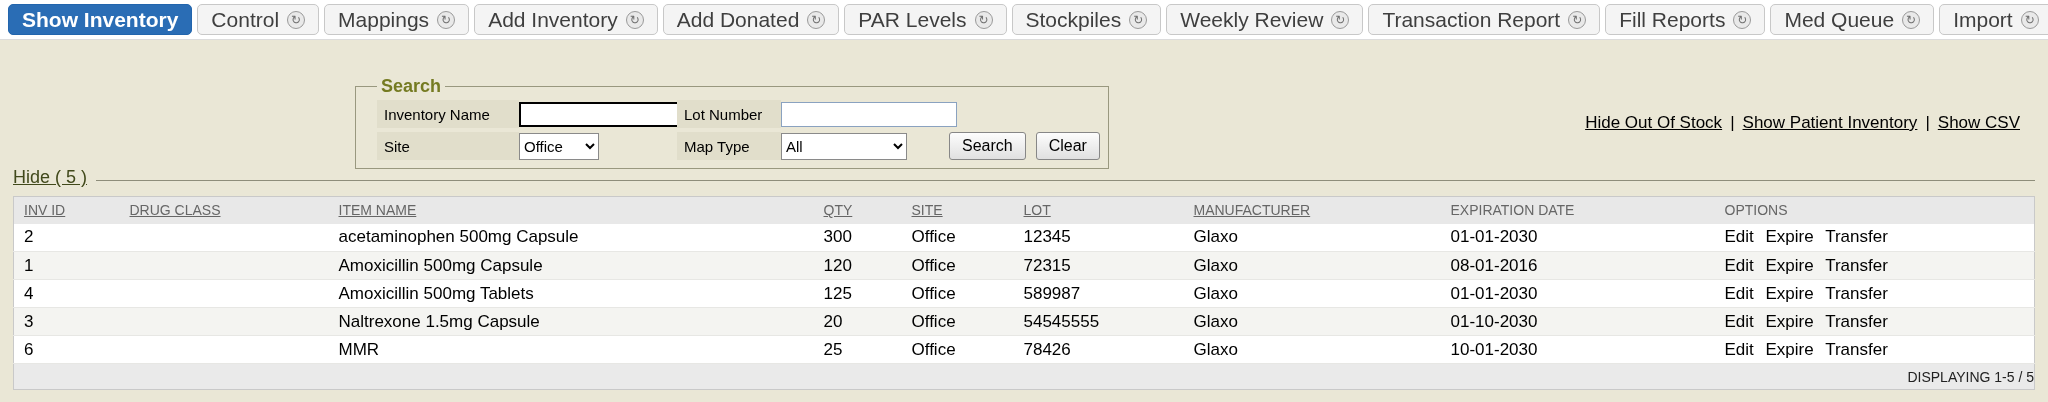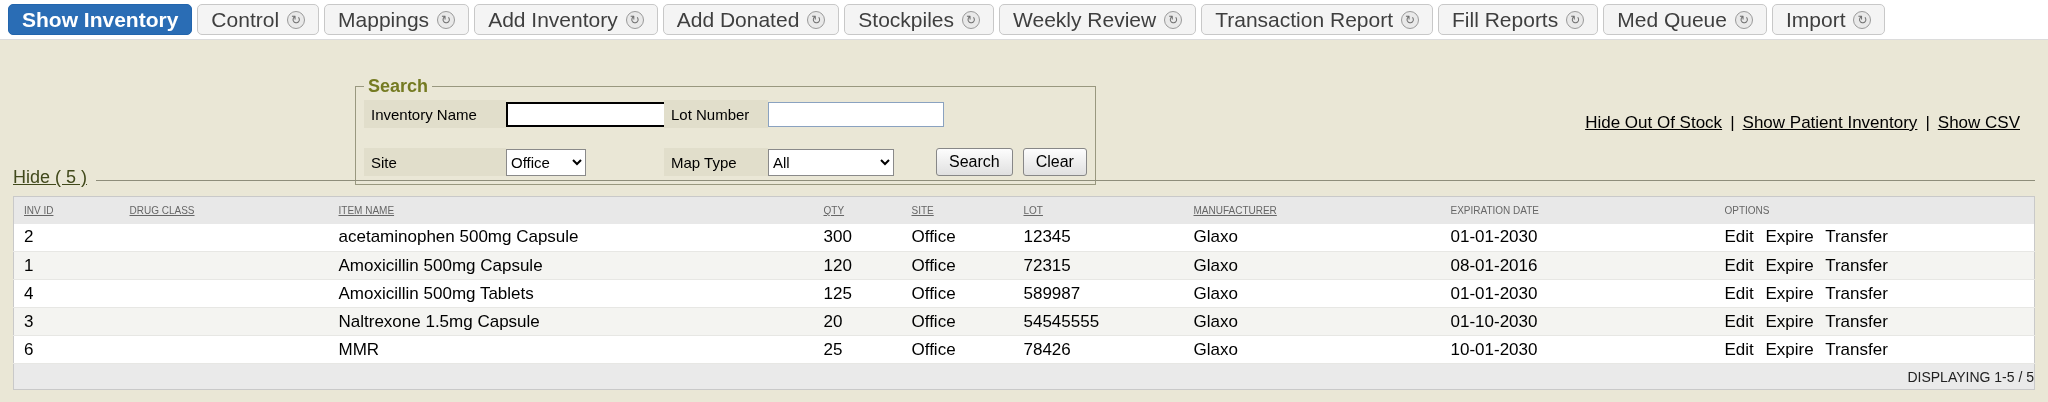--- a/index.html
+++ b/index.html
@@ -36,30 +36,30 @@
     background: #e9e9e9; border: 1px solid #9a9a9a;
     color: #6f6f6f; font-size: 12px; line-height: 16px; text-align: center;
     display: inline-block; cursor: pointer;
   }
   .tab-icon::after { content: "\21BB"; }
 
   
   .search-box {
     position: absolute; left: 355px; top: 76px; width: 622px;
     border: 1px solid #99987f;
-    padding: 3px 8px 8px 8px;
+    padding: 3px 8px 8px 21px;
     background: transparent;
   }
   .search-box legend {
     font-size: 18px; font-weight: bold; color: #757b22; padding: 0 4px;
   }
   .search-grid {
     display: grid;
     grid-template-columns: 142px 158px 104px 1fr;
-    row-gap: 20px;
+    row-gap: 4px;
     align-items: center;
   }
   .lbl {
     background: #e1decb; height: 28px;
     display: flex; align-items: center;
     padding-left: 7px; font-size: 15px; color: #000;
   }
   .cell { display: flex; align-items: center; height: 28px; }
   input.txt {
     height: 25px; width: 176px;
@@ -110,21 +110,21 @@
   
   table.inv-table {
     position: absolute; top: 196px; left: 13px; width: 2022px;
     border-collapse: collapse;
     background: #fff;
     border: 1px solid #c9c9c9;
   }
   .inv-table thead tr { background: #e8e8e8; height: 27px; }
   .inv-table th {
     text-align: left; font-weight: normal;
-    font-size: 10px; color: #666;
+    font-size: 14px; color: #666;
     padding-left: 10px; white-space: nowrap;
   }
   .inv-table th.sortable { text-decoration: underline; cursor: pointer; }
   .inv-table tbody td {
     height: 28px; font-size: 17px; color: #000;
     padding-left: 10px; white-space: nowrap;
     border-bottom: 1px solid #e7e7e4;
   }
   .inv-table tbody tr:nth-child(even) { background: #f4f4f1; }
   .opt-link { margin-right: 7px; cursor: pointer; }
@@ -148,20 +148,24 @@
   <div class="tab">
     <span class="tab-label">Mappings</span>
     <span class="tab-icon"></span>
   </div>
   <div class="tab">
     <span class="tab-label">Add Inventory</span>
     <span class="tab-icon"></span>
   </div>
   <div class="tab">
     <span class="tab-label">Add Donated</span>
+    <span class="tab-icon"></span>
+  </div>
+  <div class="tab">
+    <span class="tab-label">PAR Levels</span>
     <span class="tab-icon"></span>
   </div>
   <div class="tab">
     <span class="tab-label">Stockpiles</span>
     <span class="tab-icon"></span>
   </div>
   <div class="tab">
     <span class="tab-label">Weekly Review</span>
     <span class="tab-icon"></span>
   </div>

